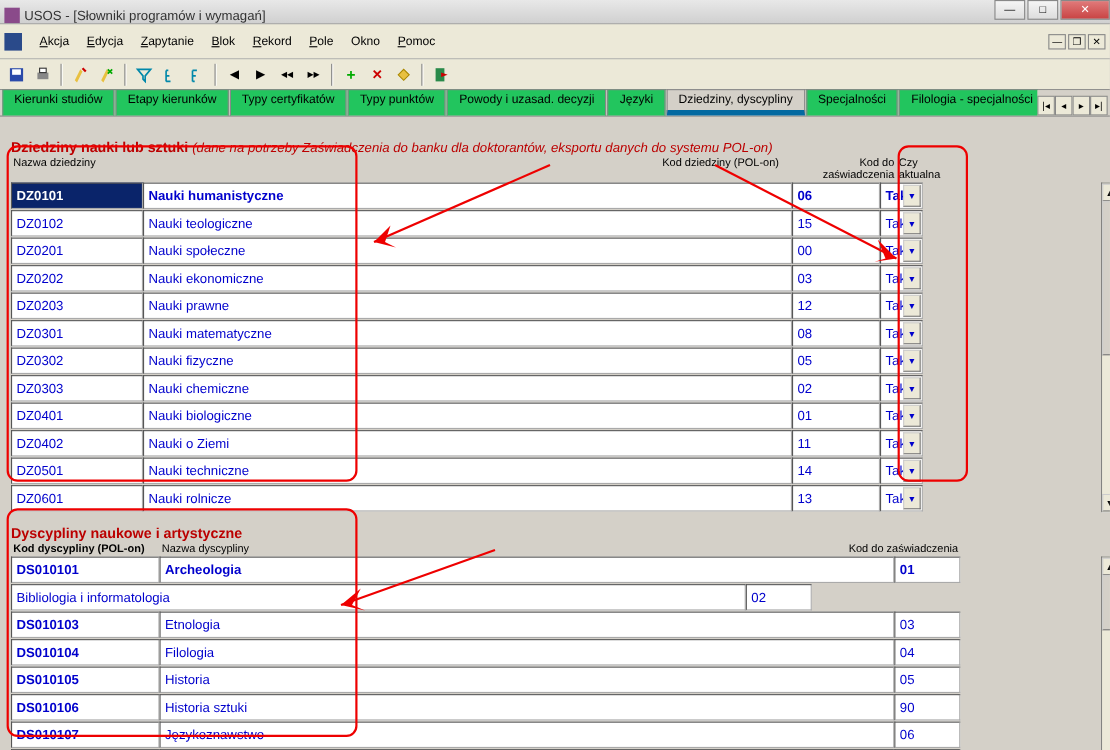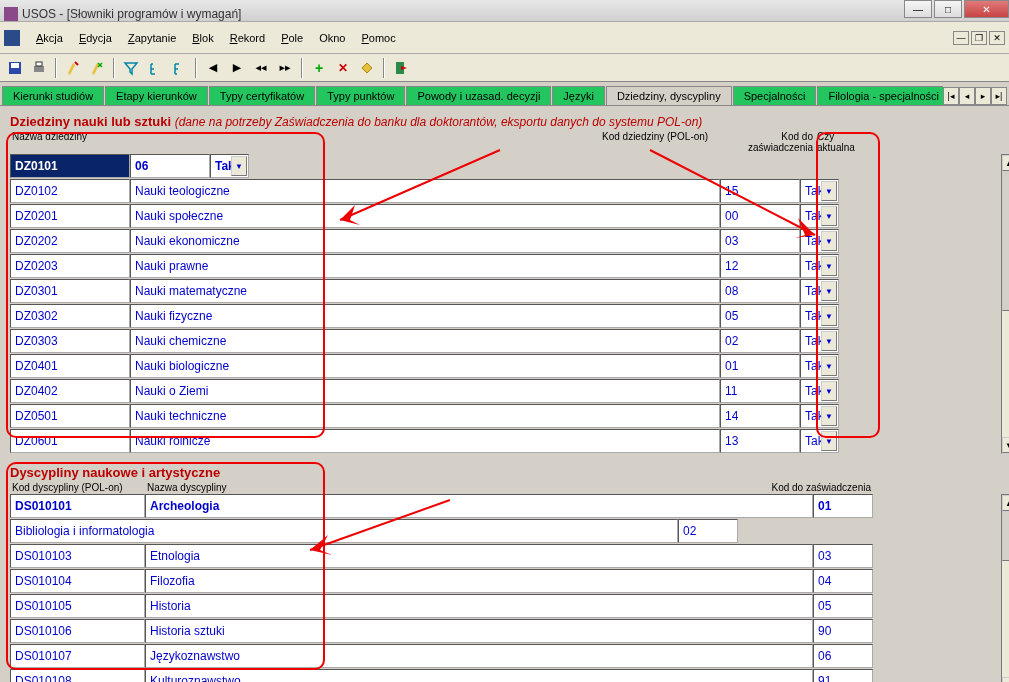--- a/index.html
+++ b/index.html
@@ -14,25 +14,25 @@
 .menu-icon { width: 16px; height: 16px; background: #2a4a8a; margin-right: 8px; }
 .menu-item { padding: 2px 8px; cursor: pointer; color: #000; }
 .menu-item u { text-decoration: underline; }
 .mdi-controls { margin-left: auto; display: flex; gap: 2px; }
 .mdi-btn { width: 16px; height: 14px; border: 1px solid #888; background: #ece9d8; font-size: 9px; display: flex; align-items: center; justify-content: center; cursor: pointer; }
 .toolbar { height: 28px; background: #ece9d8; display: flex; align-items: center; padding: 2px 4px; gap: 2px; border-bottom: 1px solid #888; }
 .tb-btn { width: 22px; height: 22px; border: 1px solid transparent; display: flex; align-items: center; justify-content: center; cursor: pointer; }
 .tb-sep { width: 2px; height: 20px; border-left: 1px solid #888; border-right: 1px solid #fff; margin: 0 3px; }
 .tabbar { height: 24px; background: #d4d0c8; display: flex; align-items: flex-end; padding: 0 2px; border-bottom: 1px solid #888; }
 .tab { padding: 3px 10px; border: 1px solid #888; border-bottom: none; background: #22c55e; margin-right: 1px; cursor: pointer; font-size: 11px; position: relative; top: 1px; white-space: nowrap; }
-.tab.active { background: #d4d0c8; border-bottom: 1px solid #0369a1; z-index: 2; }
+.tab.active { background: #d4d0c8; border-bottom: 6px solid #0369a1; z-index: 2; }
 .tab-nav { display: flex; margin-left: auto; }
 .tab-nav-btn { width: 16px; height: 18px; border: 1px solid #888; background: #ece9d8; font-size: 9px; display: flex; align-items: center; justify-content: center; cursor: pointer; }
 .content { padding: 8px 10px; }
-.section-title { color: #b00; font-weight: bold; font-size: 13px; margin-bottom: 2px; }
+.section-title { color: #b00; font-weight: bold; font-size: 13px; margin-bottom: 2px; margin-top: 12px; }
 .section-title .sub { color: #b00; font-weight: normal; font-style: italic; font-size: 12px; }
 .grid-wrapper { position: relative; }
 .grid-headers { display: flex; font-size: 10px; color: #000; margin-bottom: 1px; }
 .grid-body { position: relative; }
 .grid-row { display: flex; height: 24px; margin-bottom: 1px; }
 .cell { border: 1px inset #aaa; background: #fff; padding: 3px 4px; color: #0000cc; font-size: 12px; overflow: hidden; white-space: nowrap; display: flex; align-items: center; }
 .cell.bold { font-weight: bold; }
 .cell.selected { background: #0a246a; color: #fff; }
 .col-kod { width: 120px; }
 .col-nazwa { width: 590px; }
@@ -42,21 +42,21 @@
 .hdr.col-kod { width: 135px; }
 .hdr.col-nazwa { width: 590px; }
 .hdr.col-zasw { width: 80px; text-align: right; }
 .hdr.col-akt { width: 55px; }
 .dropdown-btn { position: absolute; right: 1px; top: 1px; width: 16px; height: 20px; background: #ece9d8; border: 1px outset #ccc; display: flex; align-items: center; justify-content: center; font-size: 8px; cursor: pointer; }
 .scrollbar { width: 16px; background: #ece9d8; border: 1px inset #ccc; position: absolute; right: -18px; top: 0; display: flex; flex-direction: column; }
 .sb-btn { height: 16px; background: #ece9d8; border: 1px outset #ccc; font-size: 8px; display: flex; align-items: center; justify-content: center; cursor: pointer; }
 .sb-track { flex: 1; background: #ece9d8; position: relative; }
 .sb-thumb { position: absolute; left: 0; width: 100%; background: #d4d0c8; border: 1px outset #ccc; }
 .section2 { margin-top: 12px; }
-.grid2 .col-kod { width: 135px; }
+.grid2 .col-kod { width: 135px; font-weight: bold; }
 .grid2 .col-nazwa { width: 668px; }
 .grid2 .col-zasw { width: 60px; }
 .annot { position: absolute; pointer-events: none; z-index: 100; }
 .red-box { border: 2px solid #e00; border-radius: 10px; }
 </style>
 </head>
 <body>
 
 <div class="titlebar">
   <div class="titlebar-icon"></div>
@@ -181,20 +181,21 @@
   <div class="grid-wrapper">
     <div class="grid-headers">
       <div class="hdr col-nazwa">Nazwa dziedziny</div>
       <div class="hdr col-kod">Kod dziedziny (POL-on)</div>
       <div class="hdr col-zasw">Kod do zaświadczenia</div>
       <div class="hdr col-akt">Czy aktualna</div>
     </div>
     <div class="grid-body" id="grid1-body">
       <div class="grid-row">
           <div class="cell col-kod selected bold">DZ0101</div>
+          <div class="cell col-nazwa bold">Nauki humanistyczne</div>
           <div class="cell col-zasw bold">06</div>
           <div class="cell col-akt bold">Tak<div class="dropdown-btn">▼</div></div>
         </div>
         <div class="grid-row">
           <div class="cell col-kod">DZ0102</div>
           <div class="cell col-nazwa">Nauki teologiczne</div>
           <div class="cell col-zasw">15</div>
           <div class="cell col-akt">Tak<div class="dropdown-btn">▼</div></div>
         </div>
         <div class="grid-row">
@@ -285,21 +286,21 @@
             <div class="cell col-nazwa">Bibliologia i informatologia</div>
             <div class="cell col-zasw">02</div>
           </div>
           <div class="grid-row">
             <div class="cell col-kod">DS010103</div>
             <div class="cell col-nazwa">Etnologia</div>
             <div class="cell col-zasw">03</div>
           </div>
           <div class="grid-row">
             <div class="cell col-kod">DS010104</div>
-            <div class="cell col-nazwa">Filozofia</div>
+            <div class="cell col-nazwa">Filologia</div>
             <div class="cell col-zasw">04</div>
           </div>
           <div class="grid-row">
             <div class="cell col-kod">DS010105</div>
             <div class="cell col-nazwa">Historia</div>
             <div class="cell col-zasw">05</div>
           </div>
           <div class="grid-row">
             <div class="cell col-kod">DS010106</div>
             <div class="cell col-nazwa">Historia sztuki</div>

